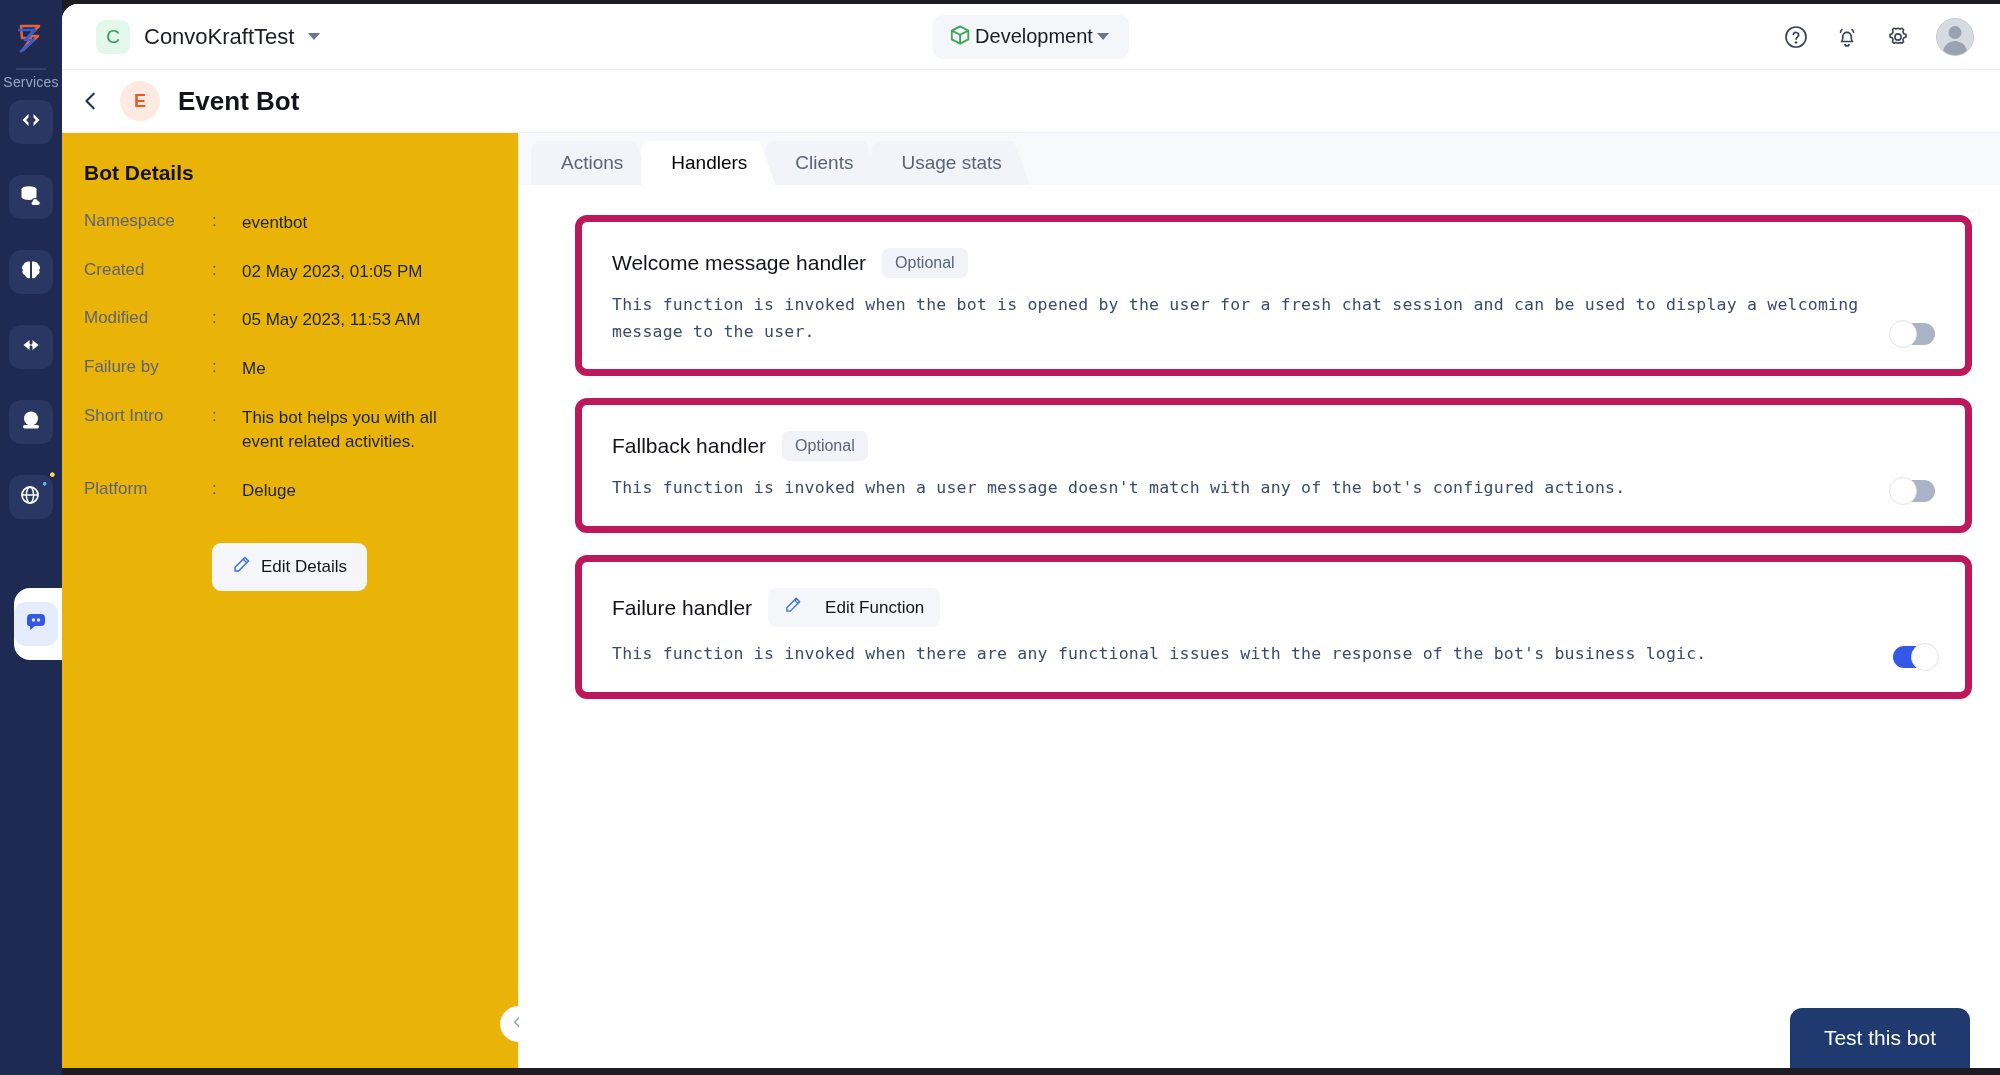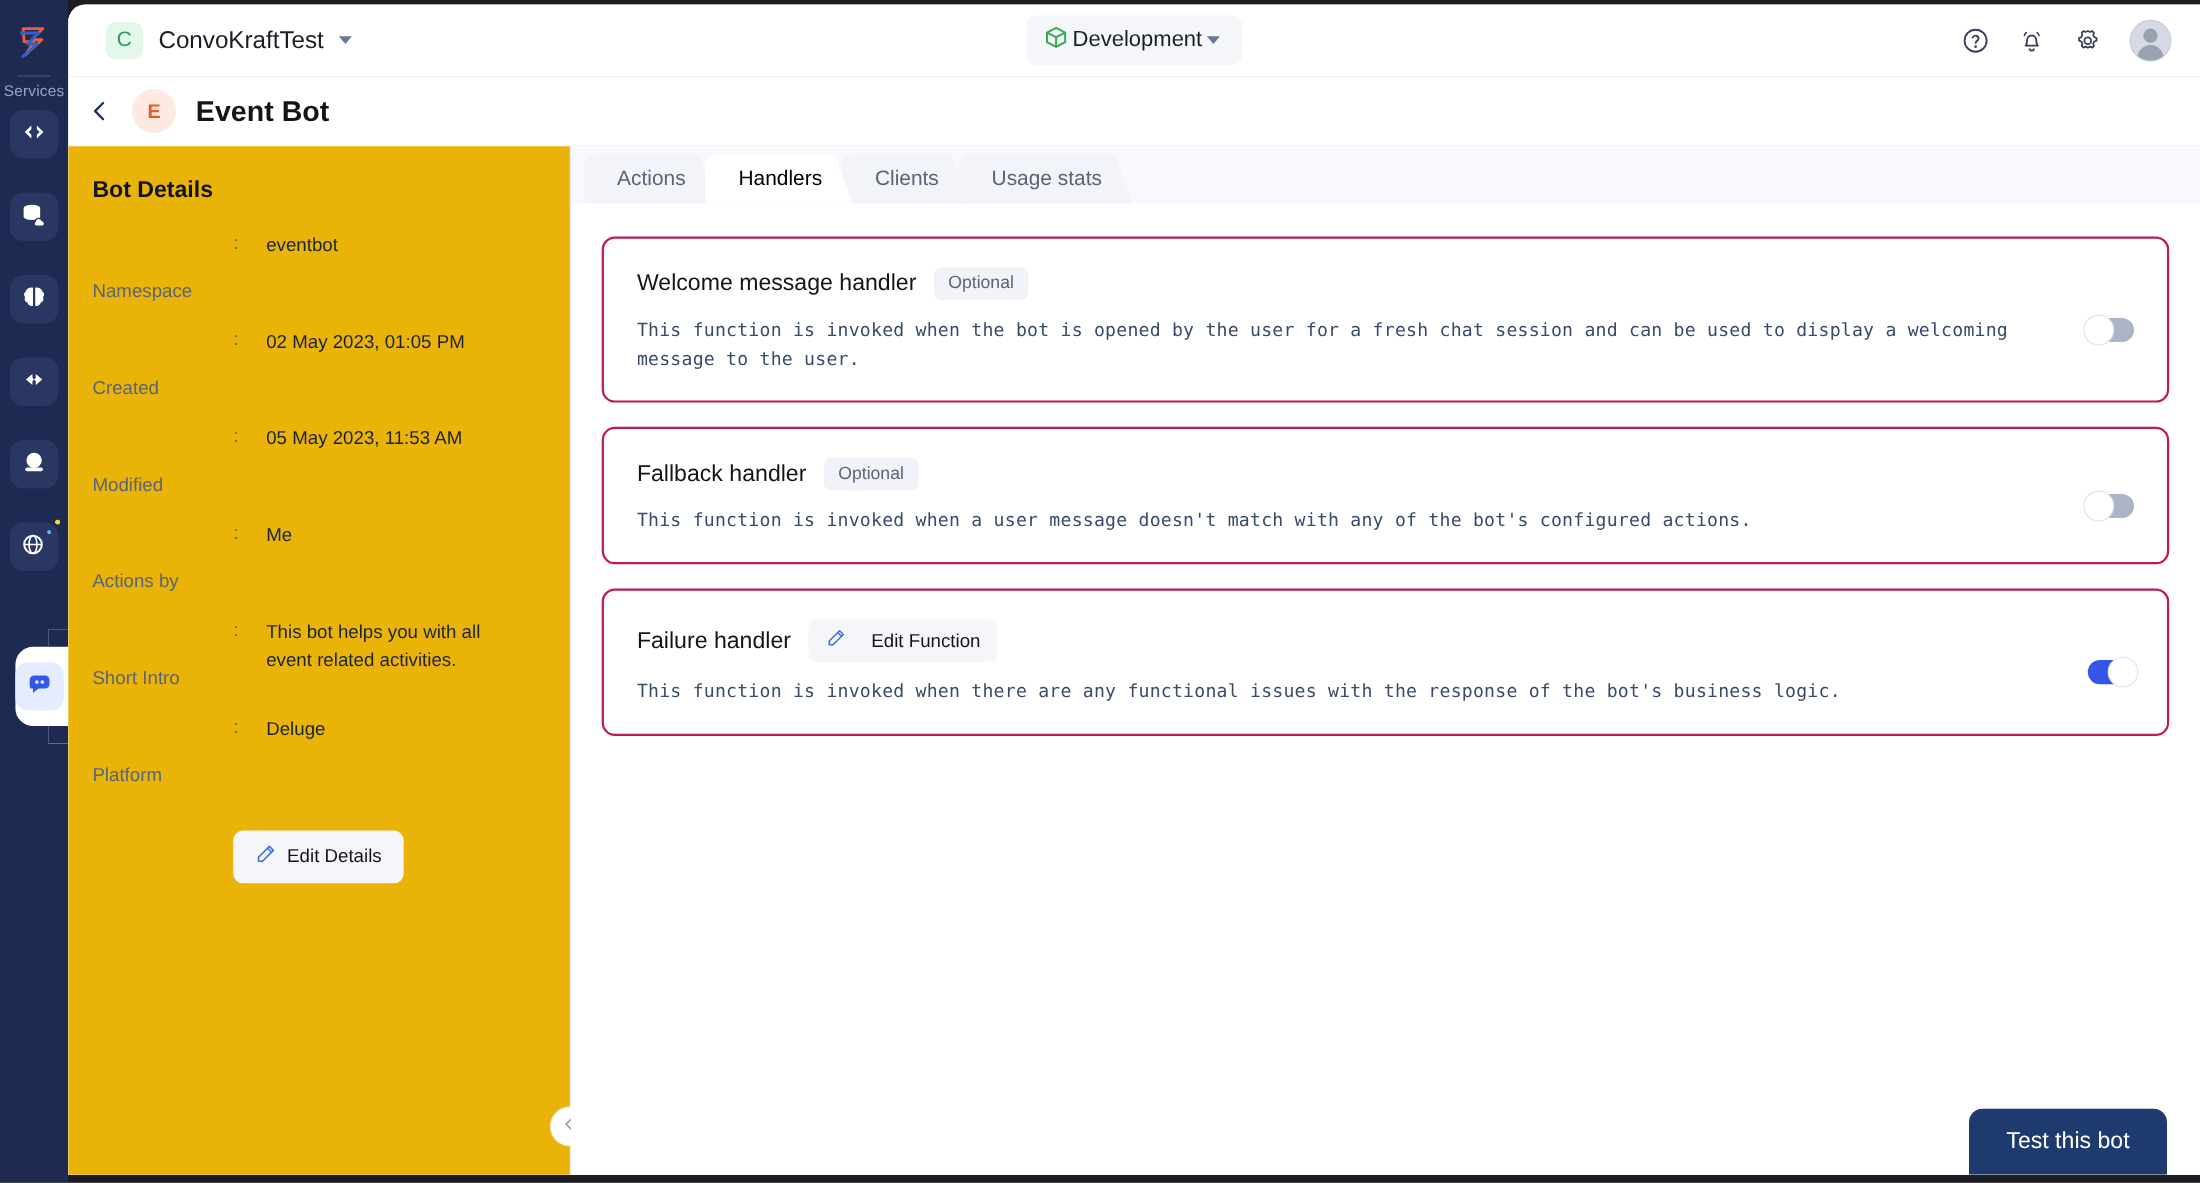--- a/index.html
+++ b/index.html
@@ -191,21 +191,21 @@
   .details {
     width: 457px; min-width: 457px;
     background: #eab308;
     border-right: 1px solid #eceff4;
     padding: 28px 0 0 22px;
     position: relative;
   }
   .details h2 { font-size: 21px; font-weight: 700; color: #12141a; margin-bottom: 26px; }
   .drow { display: flex; font-size: 17px; margin-bottom: 24px; align-items: flex-start; }
   .dlabel { width: 128px; color: #5a6versions; }
-  .dlabel { width: 128px; color: #5b6party; margin-top: 44px; }
+  .dlabel { width: 128px; color: #5b6party; }
   .dlabel { width: 128px; color: #5d6party; }
   .dlabel { width: 128px; color: #5b6477; }
   .dcolon { width: 30px; color: #5b6477; }
   .dvalue { color: #1b2436; max-width: 240px; line-height: 1.45; }
   .edit-details {
     margin-top: 16px; margin-left: 128px;
     display: inline-flex; align-items: center; gap: 10px;
     background: #f5f6fa; border: none; border-radius: 9px;
     padding: 12px 20px; font-size: 17px; color: #12141a;
     font-family: inherit; cursor: pointer;
@@ -248,25 +248,25 @@
   }
   .tab.first { z-index: 2; }
   .tabs-panel {
     flex: 1;
     background: #ffffff;
     padding: 30px 28px 0 28px;
     overflow: hidden;
   }
   .card {
     background: #ffffff;
-    border: 2px solid #be185d;
+    border: 7px solid #be185d;
     border-radius: 12px;
     padding: 26px 30px 24px 30px;
     margin-bottom: 22px;
-    display: flex; align-items: center;
+    display: flex; align-items: flex-end; margin-left: 28px;
   }
   .card-main { flex: 1; min-width: 0; }
   .card-titlerow { display: flex; align-items: center; gap: 16px; margin-bottom: 14px; }
   .card-title { font-size: 21px; color: #12141a; }
   .chip-optional {
     background: #f1f3f8; color: #5b6477;
     border-radius: 7px; padding: 6px 13px; font-size: 16px;
   }
   .btn-editfn {
     display: inline-flex; align-items: center; gap: 23px;
@@ -460,21 +460,21 @@
           <div class="dlabel">Created</div>
           <div class="dcolon">:</div>
           <div class="dvalue">02 May 2023, 01:05 PM</div>
         </div>
         <div class="drow">
           <div class="dlabel">Modified</div>
           <div class="dcolon">:</div>
           <div class="dvalue">05 May 2023, 11:53 AM</div>
         </div>
         <div class="drow">
-          <div class="dlabel">Actions by</div>
+          <div class="dlabel">Failure by</div>
           <div class="dcolon">:</div>
           <div class="dvalue">Me</div>
         </div>
         <div class="drow">
           <div class="dlabel">Short Intro</div>
           <div class="dcolon">:</div>
           <div class="dvalue">This bot helps you with all event related activities.</div>
         </div>
         <div class="drow">
           <div class="dlabel">Platform</div>

